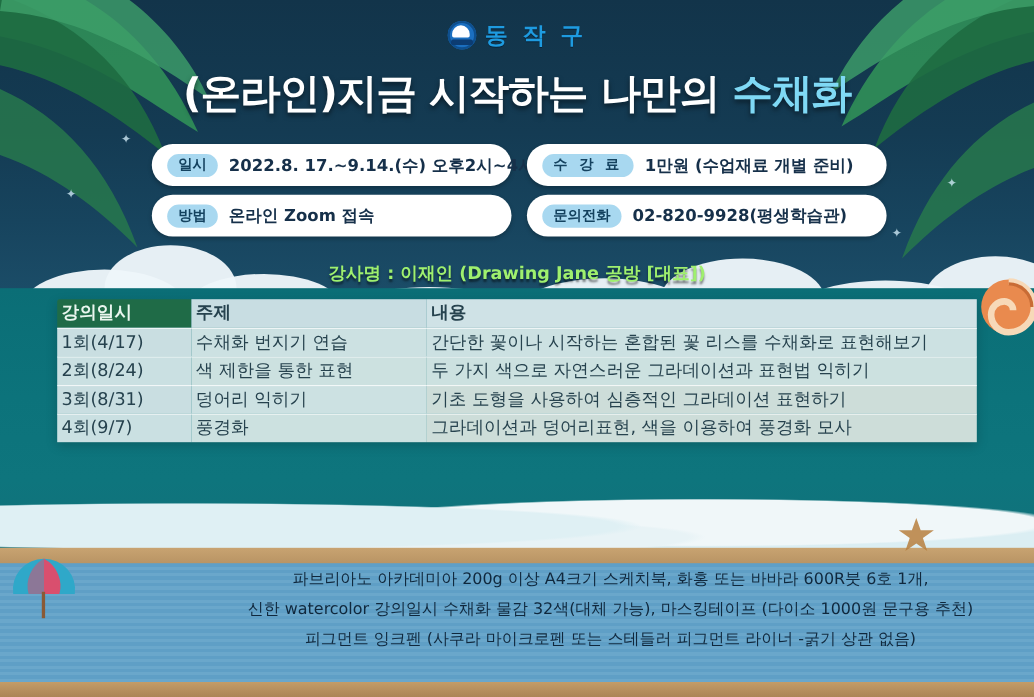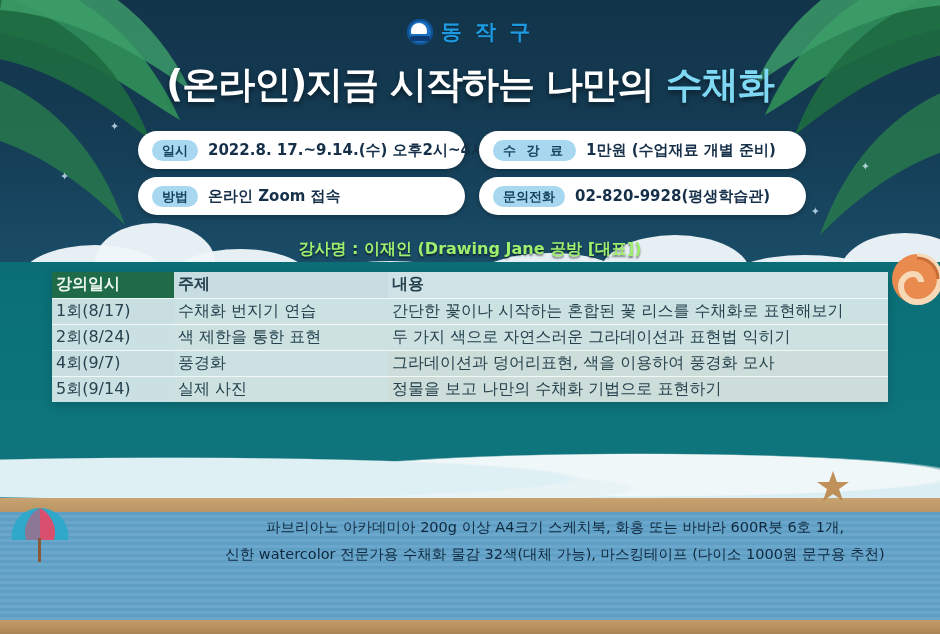--- a/index.html
+++ b/index.html
@@ -286,43 +286,44 @@
     <table class="sched">
       <thead>
         <tr>
           <th class="th-date">강의일시</th>
           <th class="th-topic">주제</th>
           <th class="th-content">내용</th>
         </tr>
       </thead>
       <tbody>
         <tr>
-          <td>1회(8/17)</td>
+          <td>1회(4/17)</td>
           <td>수채화 번지기 연습</td>
           <td>간단한 꽃이나 시작하는 혼합된 꽃 리스를 수채화로 표현해보기</td>
         </tr>
         <tr>
           <td>2회(8/24)</td>
           <td>색 제한을 통한 표현</td>
           <td>두 가지 색으로 자연스러운 그라데이션과 표현법 익히기</td>
         </tr>
         <tr>
+          <td>3회(8/31)</td>
+          <td>덩어리 익히기</td>
+          <td>기초 도형을 사용하여 심층적인 그라데이션 표현하기</td>
+        </tr>
+        <tr>
           <td>4회(9/7)</td>
           <td>풍경화</td>
           <td>그라데이션과 덩어리표현, 색을 이용하여 풍경화 모사</td>
         </tr>
-        <tr>
-          <td>5회(9/14)</td>
-          <td>실제 사진</td>
-          <td>정물을 보고 나만의 수채화 기법으로 표현하기</td>
-        </tr>
       </tbody>
     </table>
   </div>
 
   <div class="materials">
     <div class="mat-lines">
       <div>파브리아노 아카데미아 200g 이상 A4크기 스케치북, 화홍 또는 바바라 600R붓 6호 1개,</div>
-      <div>신한 watercolor 전문가용 수채화 물감 32색(대체 가능), 마스킹테이프 (다이소 1000원 문구용 추천)</div>
+      <div>신한 watercolor 강의일시 수채화 물감 32색(대체 가능), 마스킹테이프 (다이소 1000원 문구용 추천)</div>
+      <div>피그먼트 잉크펜 (사쿠라 마이크로펜 또는 스테들러 피그먼트 라이너 -굵기 상관 없음)</div>
     </div>
   </div>
 
 </div>
 
 </body></html>

